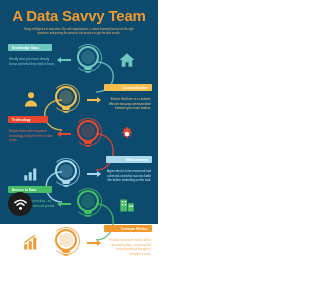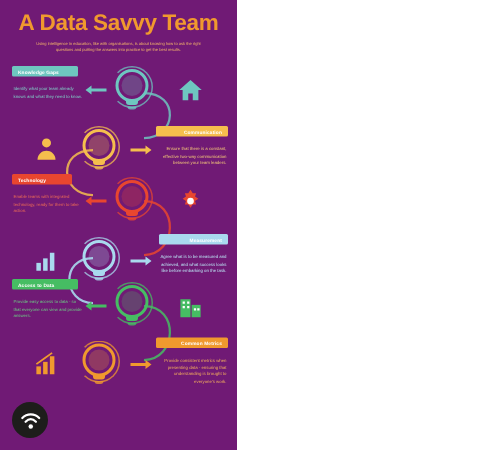--- a/index.html
+++ b/index.html
@@ -2,21 +2,21 @@
 <html><head>
 <meta charset="utf-8">
 <style>
   html,body{margin:0;padding:0;}
   body{
     width:158px;height:300px;overflow:hidden;
     background:#ffffff;
     font-family:"Liberation Sans",sans-serif;
     position:relative;
   }
-  .poster{position:relative;width:158px;height:300px;background:#701a75;}
+  .poster{position:relative;width:158px;height:224px;background:#0c4a6e;}
 
   
   .header{padding:8px 8px 2px;text-align:center;}
   .title{
     font-size:15px;font-weight:bold;color:#f0992e;
     letter-spacing:-0.2px;line-height:1.05;white-space:nowrap;
   }
   .subtitle{
     margin-top:4px;font-size:2.7px;color:#f3b56a;line-height:1.5;
     padding:0 14px;

